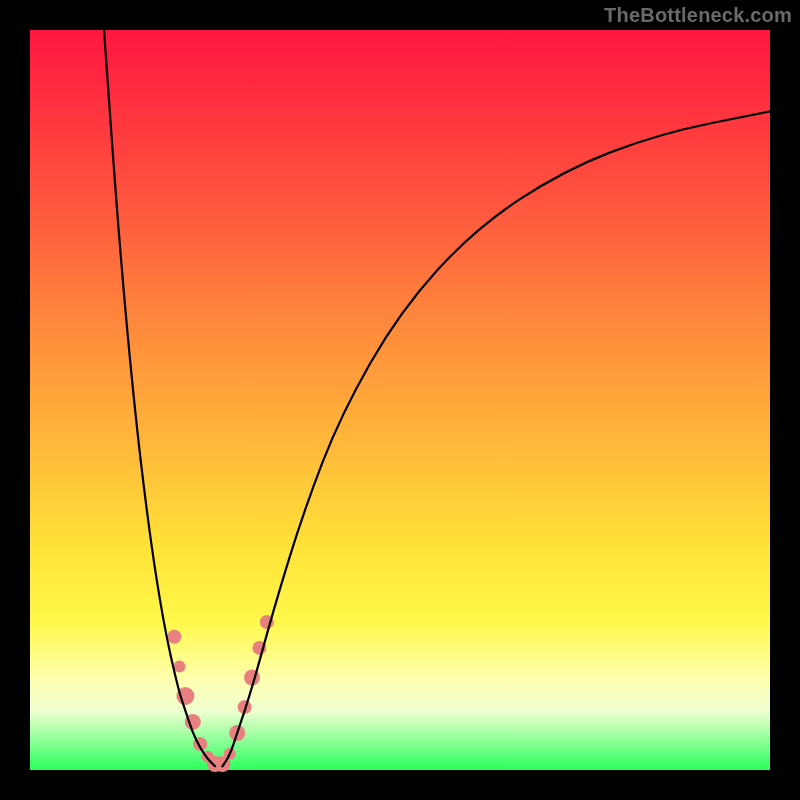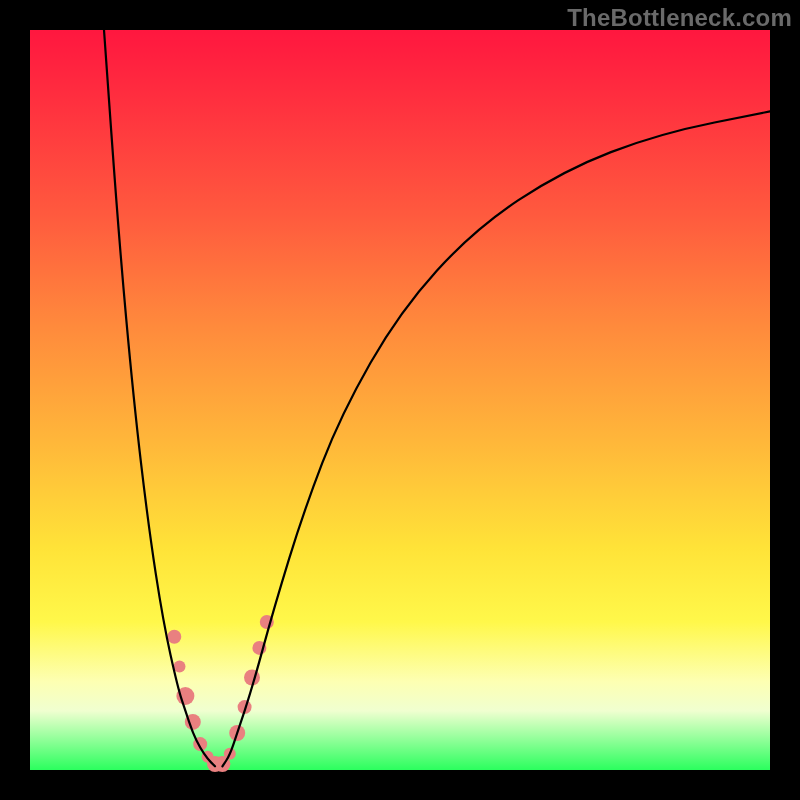--- a/index.html
+++ b/index.html
@@ -46,21 +46,21 @@
     top: 0;
     width: 740px;
     height: 740px;
     overflow: visible;
   }
   .watermark {
     position: absolute;
     top: 4px;
     right: 8px;
     color: #6a6a6a;
-    font-size: 24px;
+    font-size: 20px;
     font-weight: 600;
     letter-spacing: 0.2px;
     user-select: none;
   }
   .curve {
     fill: none;
     stroke: #000;
     stroke-width: 2.2;
     stroke-linecap: round;
   }

